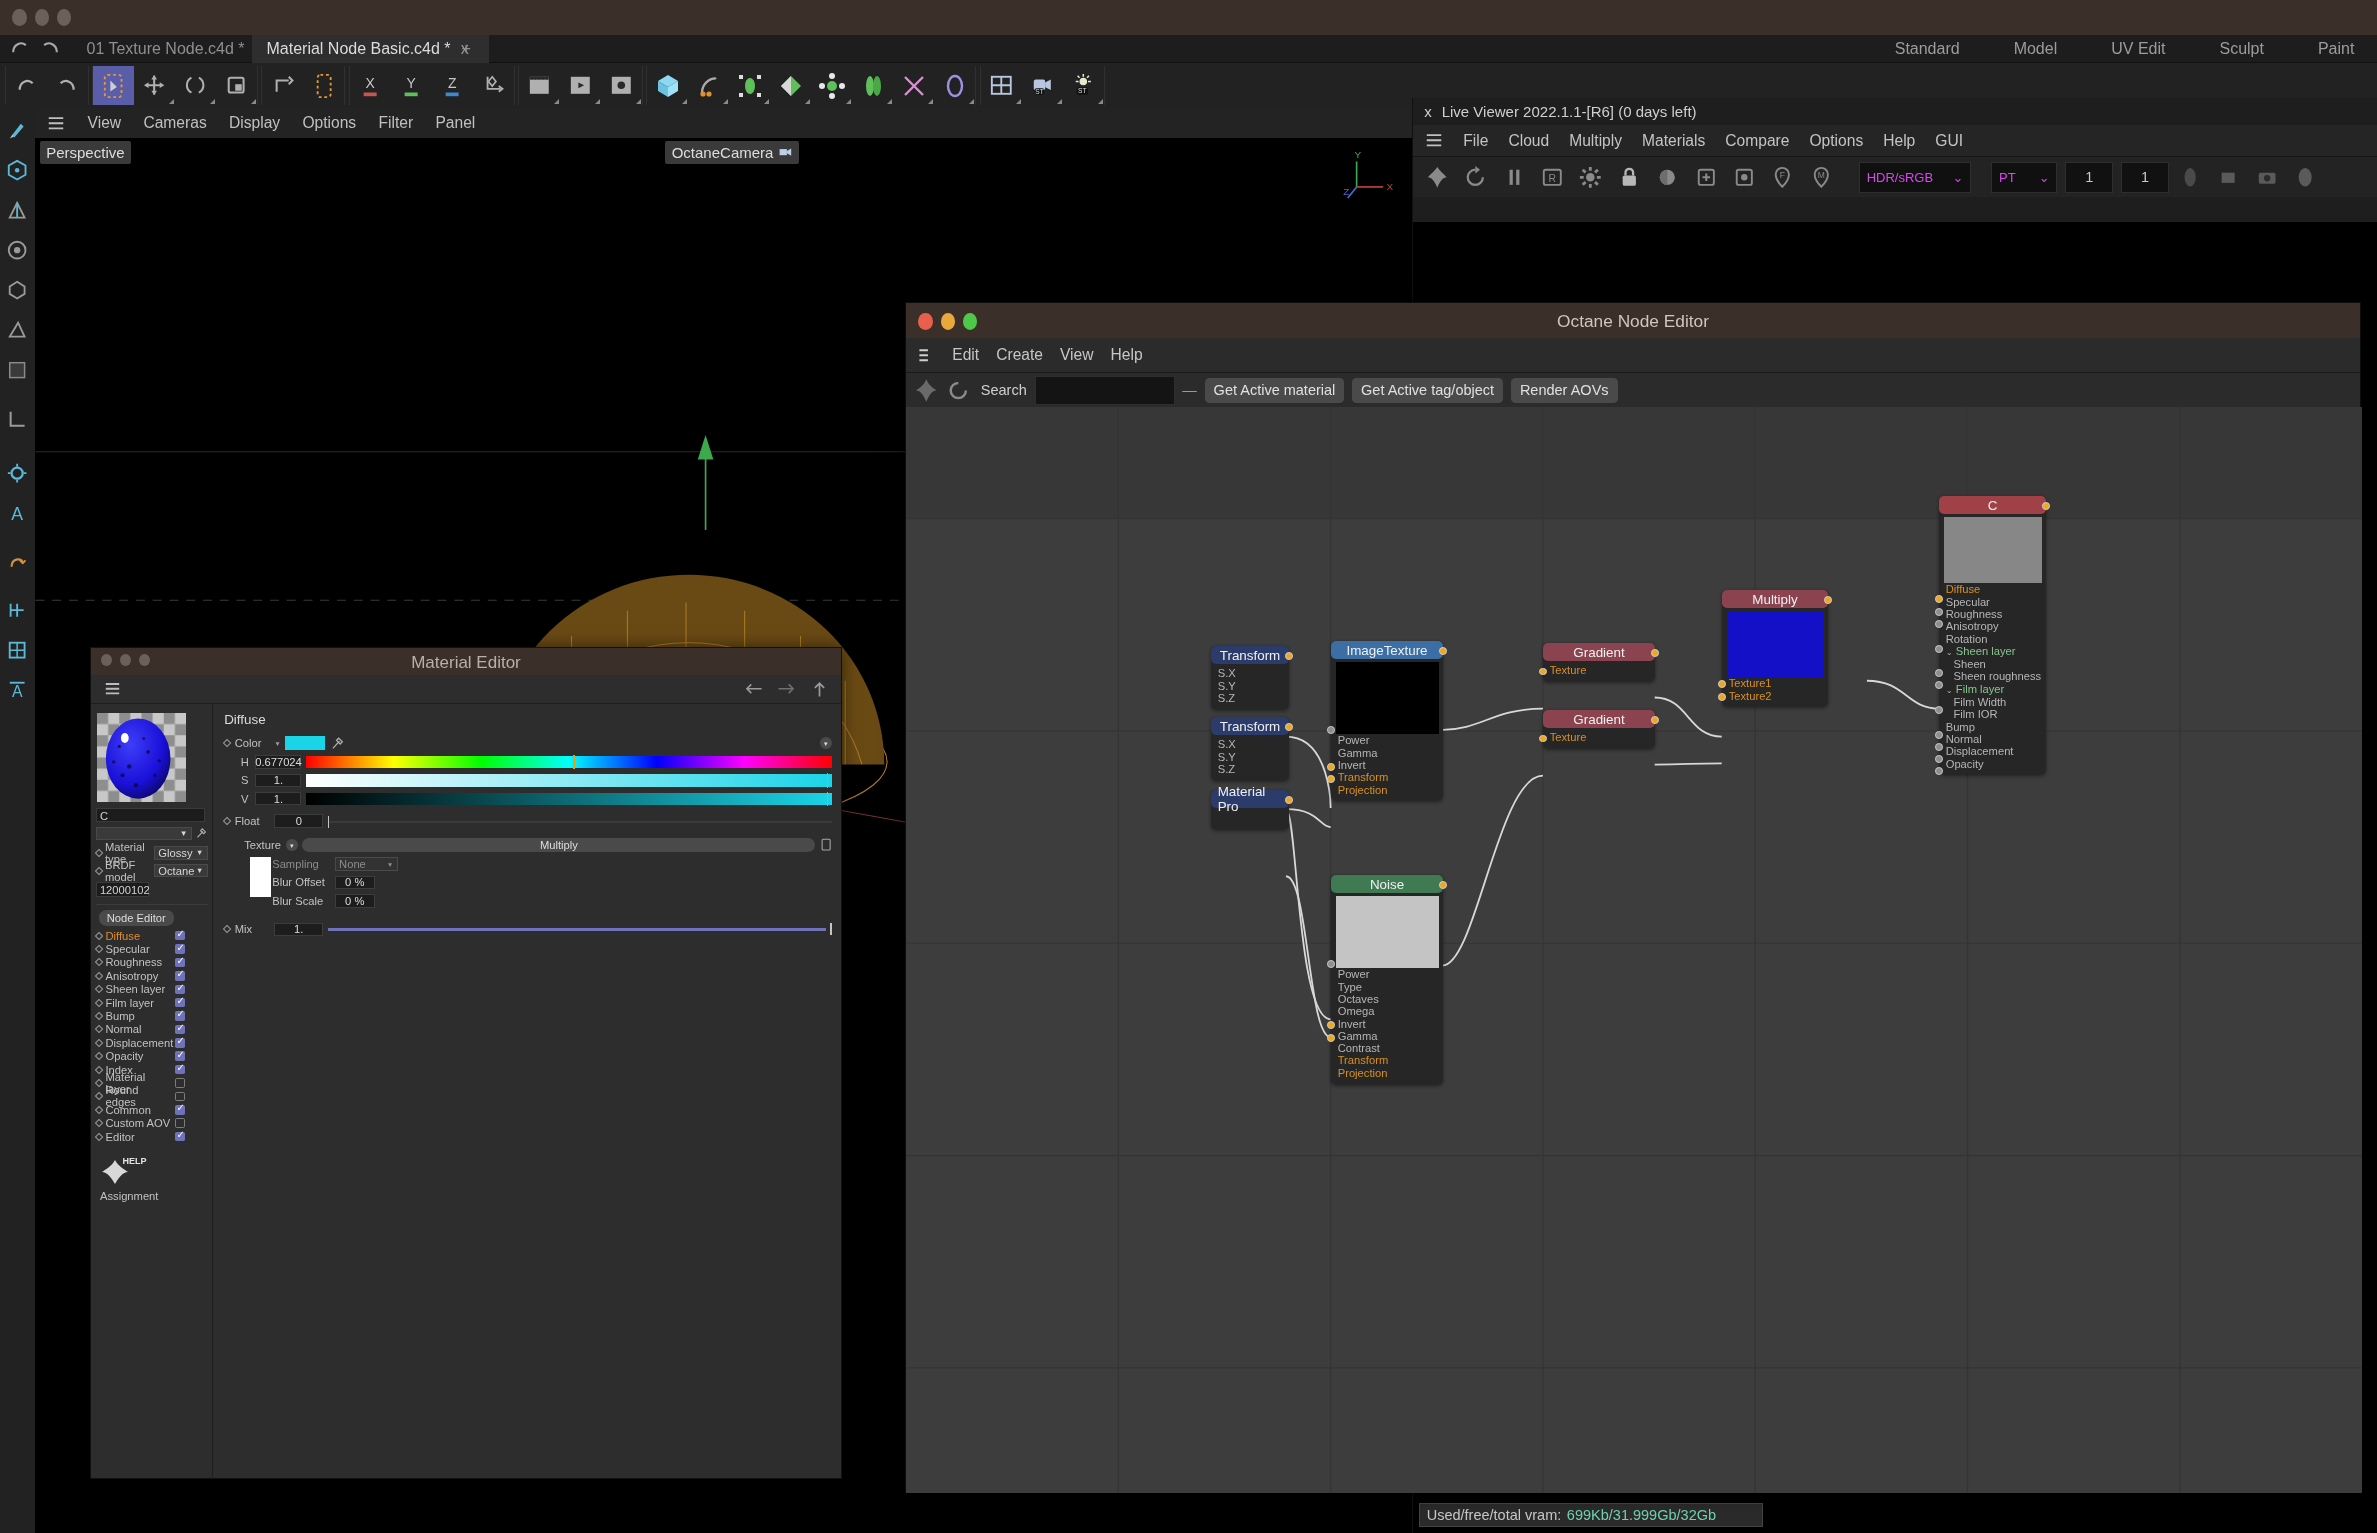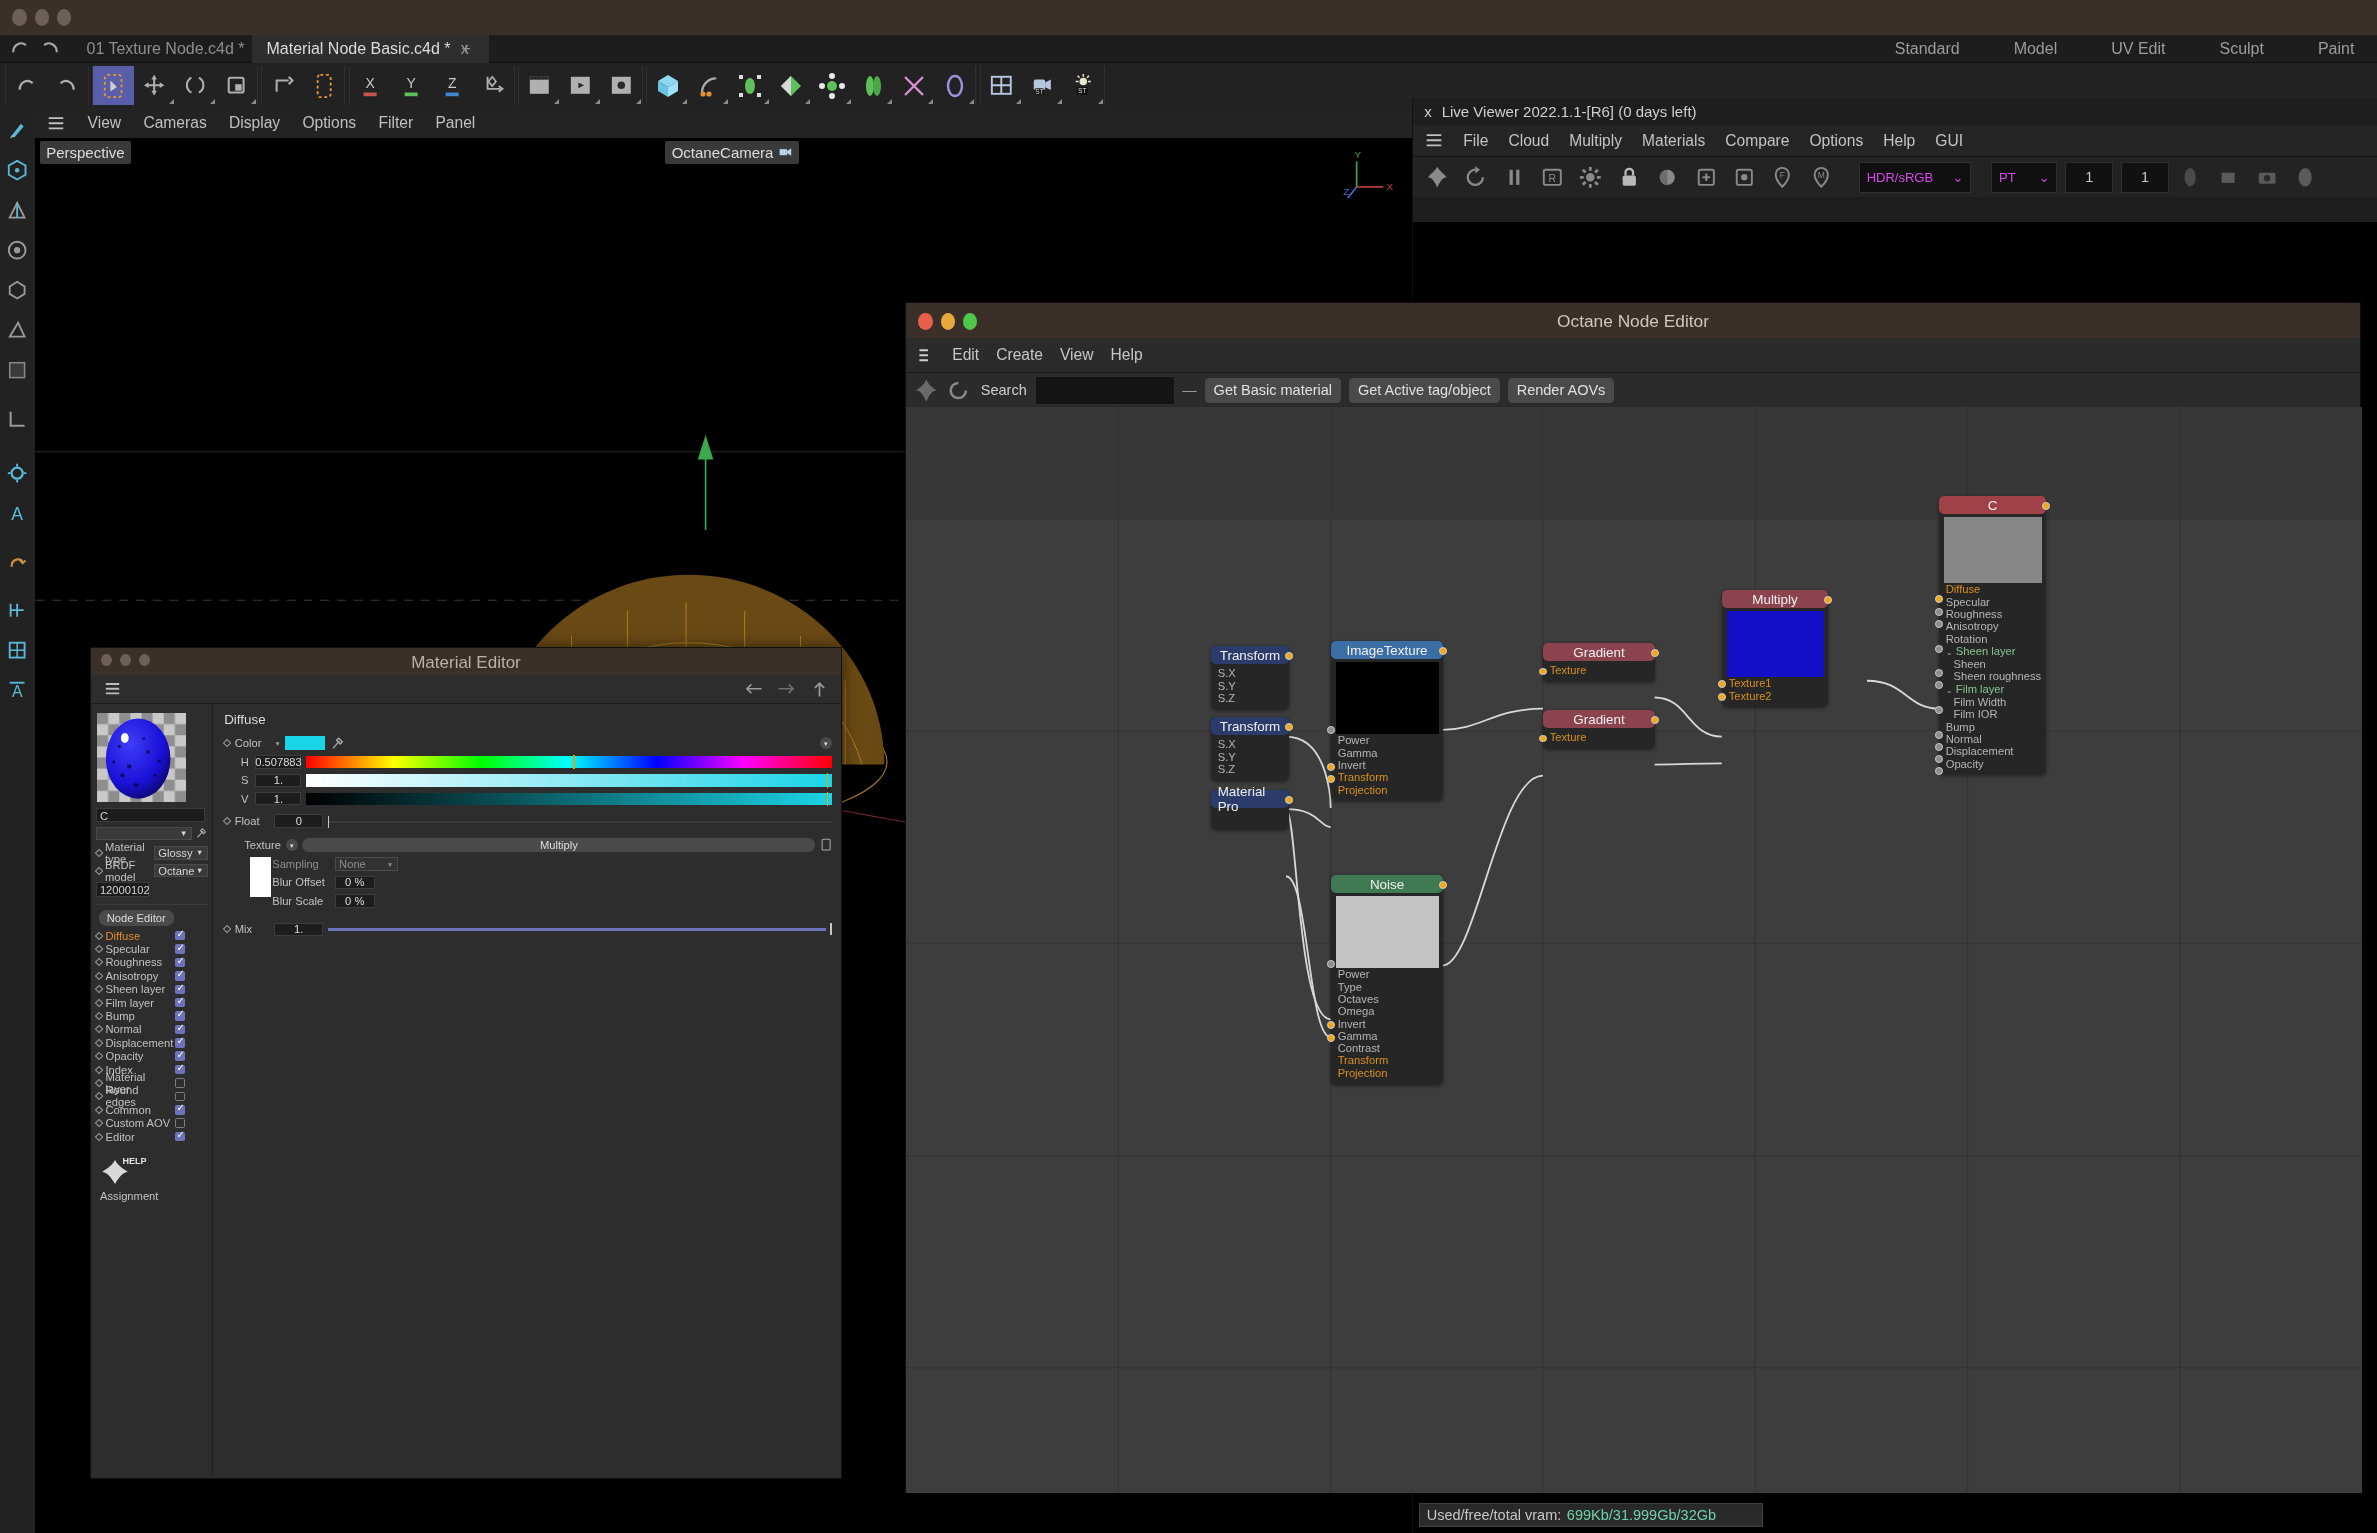--- a/index.html
+++ b/index.html
@@ -861,21 +861,21 @@
         <div class="swatch"></div>
         <svg width="14.5" height="14.5" viewBox="0 0 20 20">
           <path d="M4 17 L13 7 M12 3 L17 8 L14 11 L9 6 Z" stroke="#b0b0b0" stroke-width="1.8" fill="none"></path>
           </svg>
         <div style="flex:1"></div>
         <div style="width:12.3px;height:12.3px;border-radius:50%;background:#4a4a4a;display:flex;align-items:center;justify-content:center;font-size:6.1px;color:#ddd">▼</div>
       </div>
 
       <div class="pline" style="padding-left:14.5px">
         <span class="lbl" style="width:12.3px; text-align:center">H</span>
-        <div class="numfield">0.507883</div>
+        <div class="numfield">0.677024</div>
         <div class="bar" style="background:linear-gradient(90deg,#f00,#ff0,#0f0,#0ff,#00f,#f0f,#f00)">
           <div class="marker" style="left:50.8%"></div>
         </div>
       </div>
       <div class="pline" style="padding-left:14.5px">
         <span class="lbl" style="width:12.3px; text-align:center">S</span>
         <div class="numfield">1.</div>
         <div class="bar" style="background:linear-gradient(90deg,#ffffff,#1ad4e8)">
           <div class="marker" style="left:99%"></div>
         </div>
@@ -959,21 +959,21 @@
   <div id="octools">
     <svg width="24.6" height="27" viewBox="0 0 26 28">
       <path d="M13 2 C10 9 6 11 2 14 C7 14 10 19 13 26 C16 19 19 14 24 14 C20 11 16 9 13 2 Z" fill="#6a6a6a"></path>
       </svg>
     <svg width="24.6" height="27" viewBox="0 0 26 28">
       <path d="M21 14 A8 8 0 1 1 13 6" stroke="#8a8a8a" stroke-width="2.6" fill="none"></path>
       </svg>
     <span style="font-size:14.5px; color:#cfcfcf; margin-left:2.2px">Search</span>
     <div id="ocsearch" placeholder=""></div>
     <span style="color:#9a9a9a; font-size:14.5px">—</span>
-    <div class="ocbtn">Get Basic material</div>
+    <div class="ocbtn">Get Active material</div>
     <div class="ocbtn">Get Active tag/object</div>
     <div class="ocbtn">Render AOVs</div>
   </div>
 
   <div id="occanvas">
 
     <svg width="1456" height="1086" style="position:absolute;left:0;top:0" viewBox="0 0 2606 1944">
       <rect width="2606" height="1944" fill="#3d3d3d"></rect>
       <rect x="0" y="0" width="2606" height="200" fill="#373737"></rect>
       <rect x="0" y="1944" width="2606" height="0" fill="#373737"></rect>

